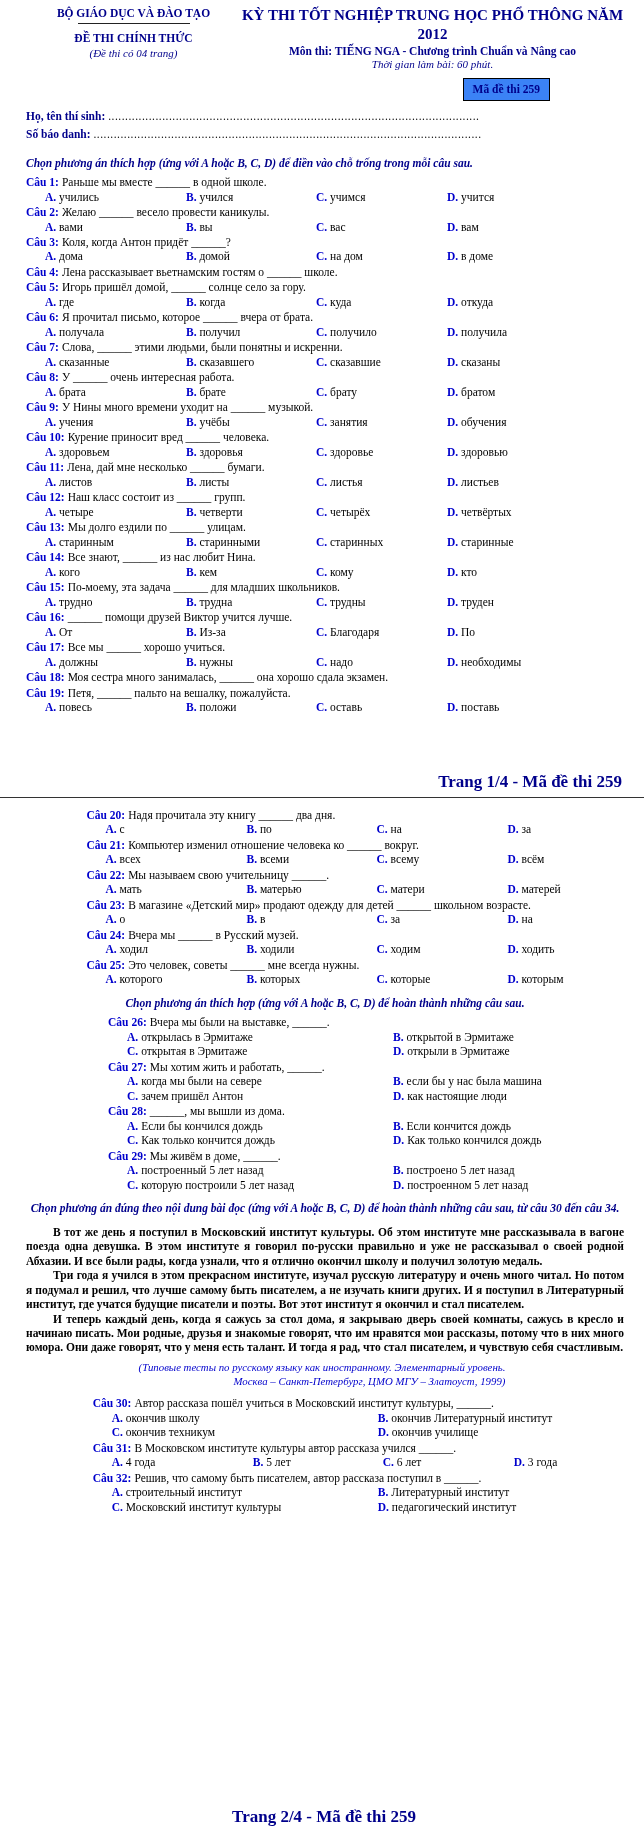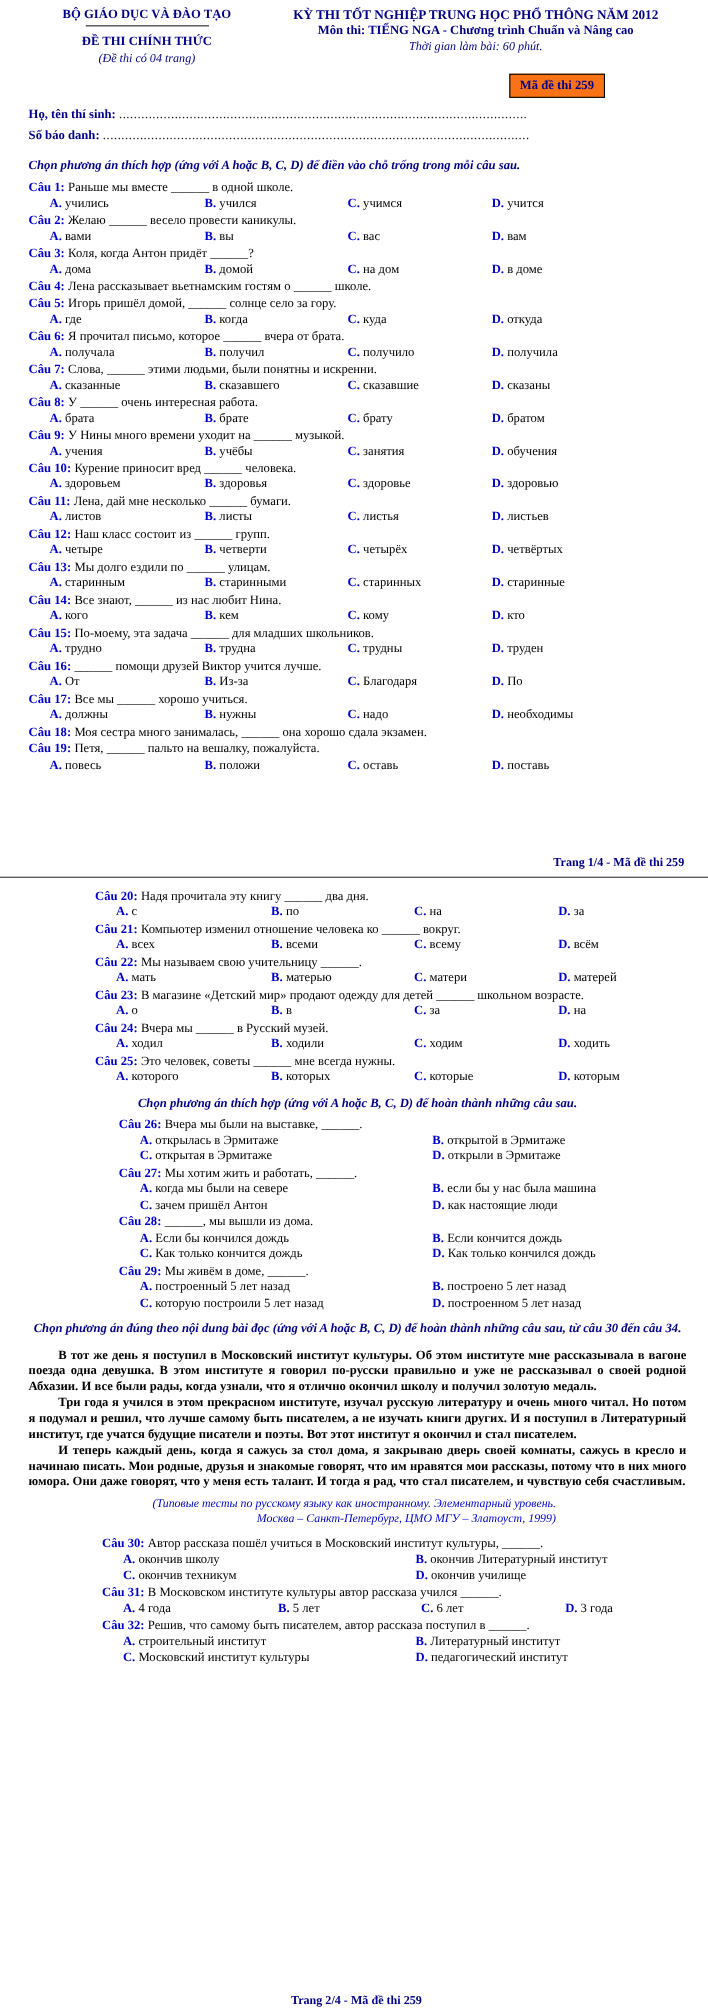--- a/index.html
+++ b/index.html
@@ -20,27 +20,27 @@
   .page{display:flex;flex-direction:column;padding:6px 20px 5px 26px;overflow:hidden;}
   .page-1{height:797px;}
   .page-2{height:1034px;align-items:center;}
   .page-divider{border:none;border-top:1px solid #333;margin:0;width:100%;}
 
   
   .hdr{display:flex;align-items:flex-start;}
   .hdr-left{width:215px;text-align:center;color:var(--navy);}
   .hdr-right{flex:1;text-align:center;color:var(--navy);}
   .hdr b{display:block;}
-  .hdr .big{font-size:12px;}
+  .hdr .big{font-size:15px;}
   .hdr .ital{font-style:italic;font-size:11px;}
   .hdr-underline{width:112px;border-top:1px solid #222;margin:3px auto 7px auto;height:0;}
   .hdr-left .exam-type{margin-bottom:1px;}
 
   .code-row{text-align:right;margin:6px 74px 2px 0;}
-  .code-box{display:inline-block;border:1px solid #000;padding:3px 9px;font-weight:bold;color:var(--navy);font-size:11.5px;background:#f97316;}
+  .code-box{display:inline-block;border:1px solid #000;padding:3px 9px;font-weight:bold;color:var(--navy);font-size:11.5px;background:#3b82f6;}
 
   .cand{margin:6px 0 2px 0;color:var(--ink);}
   .cand-row{margin-bottom:4px;}
   .cand-label{font-weight:bold;color:var(--navy);}
   .cand-dots{letter-spacing:.5px;color:#111;}
 
   .instruction{
     color:var(--navy);
     font-weight:bold;
     font-style:italic;
@@ -68,21 +68,21 @@
     font-style:italic;
     font-size:10.8px;
     margin:4px 6px 8px 0;
   }
 
   .page-footer{
     margin-top:auto;
     text-align:right;
     color:var(--navy);
     font-weight:bold;
-    font-size:11px;
+    font-size:17px;
     padding-right:2px;
   }
 </style>
 </head>
 <body>
 
 <div class="page page-1">
 
   <div class="hdr">
     <div class="hdr-left">

